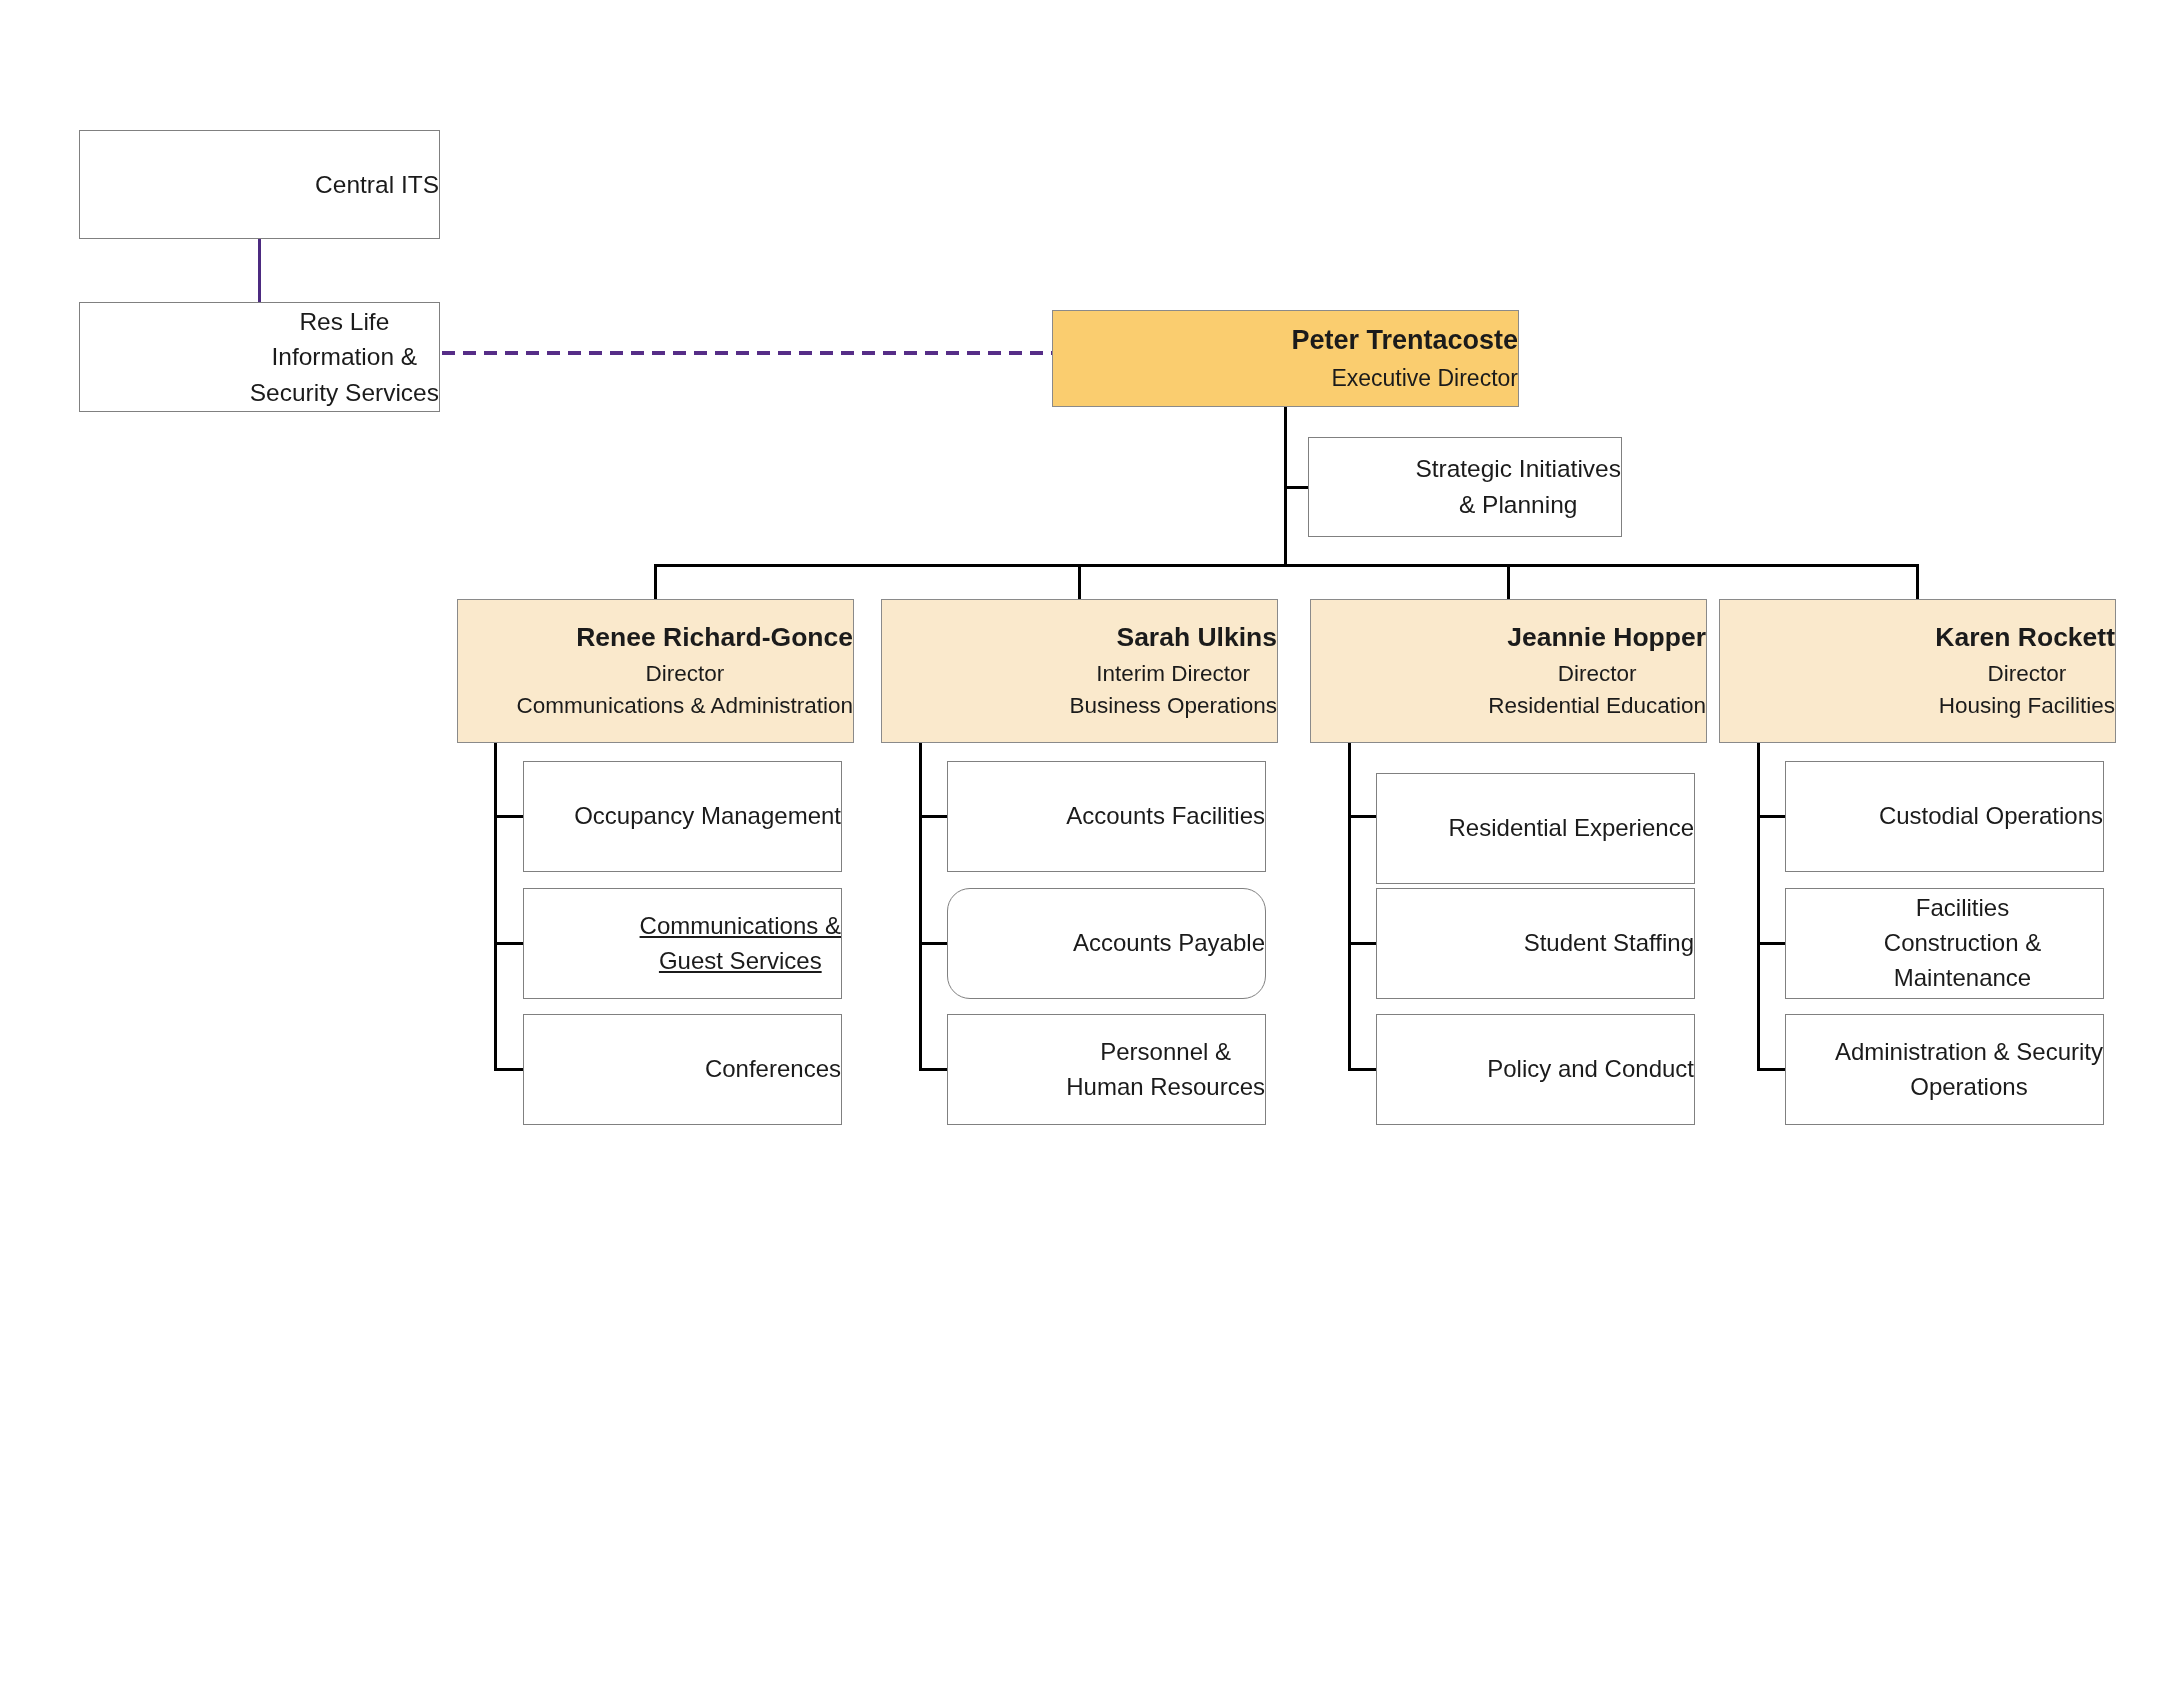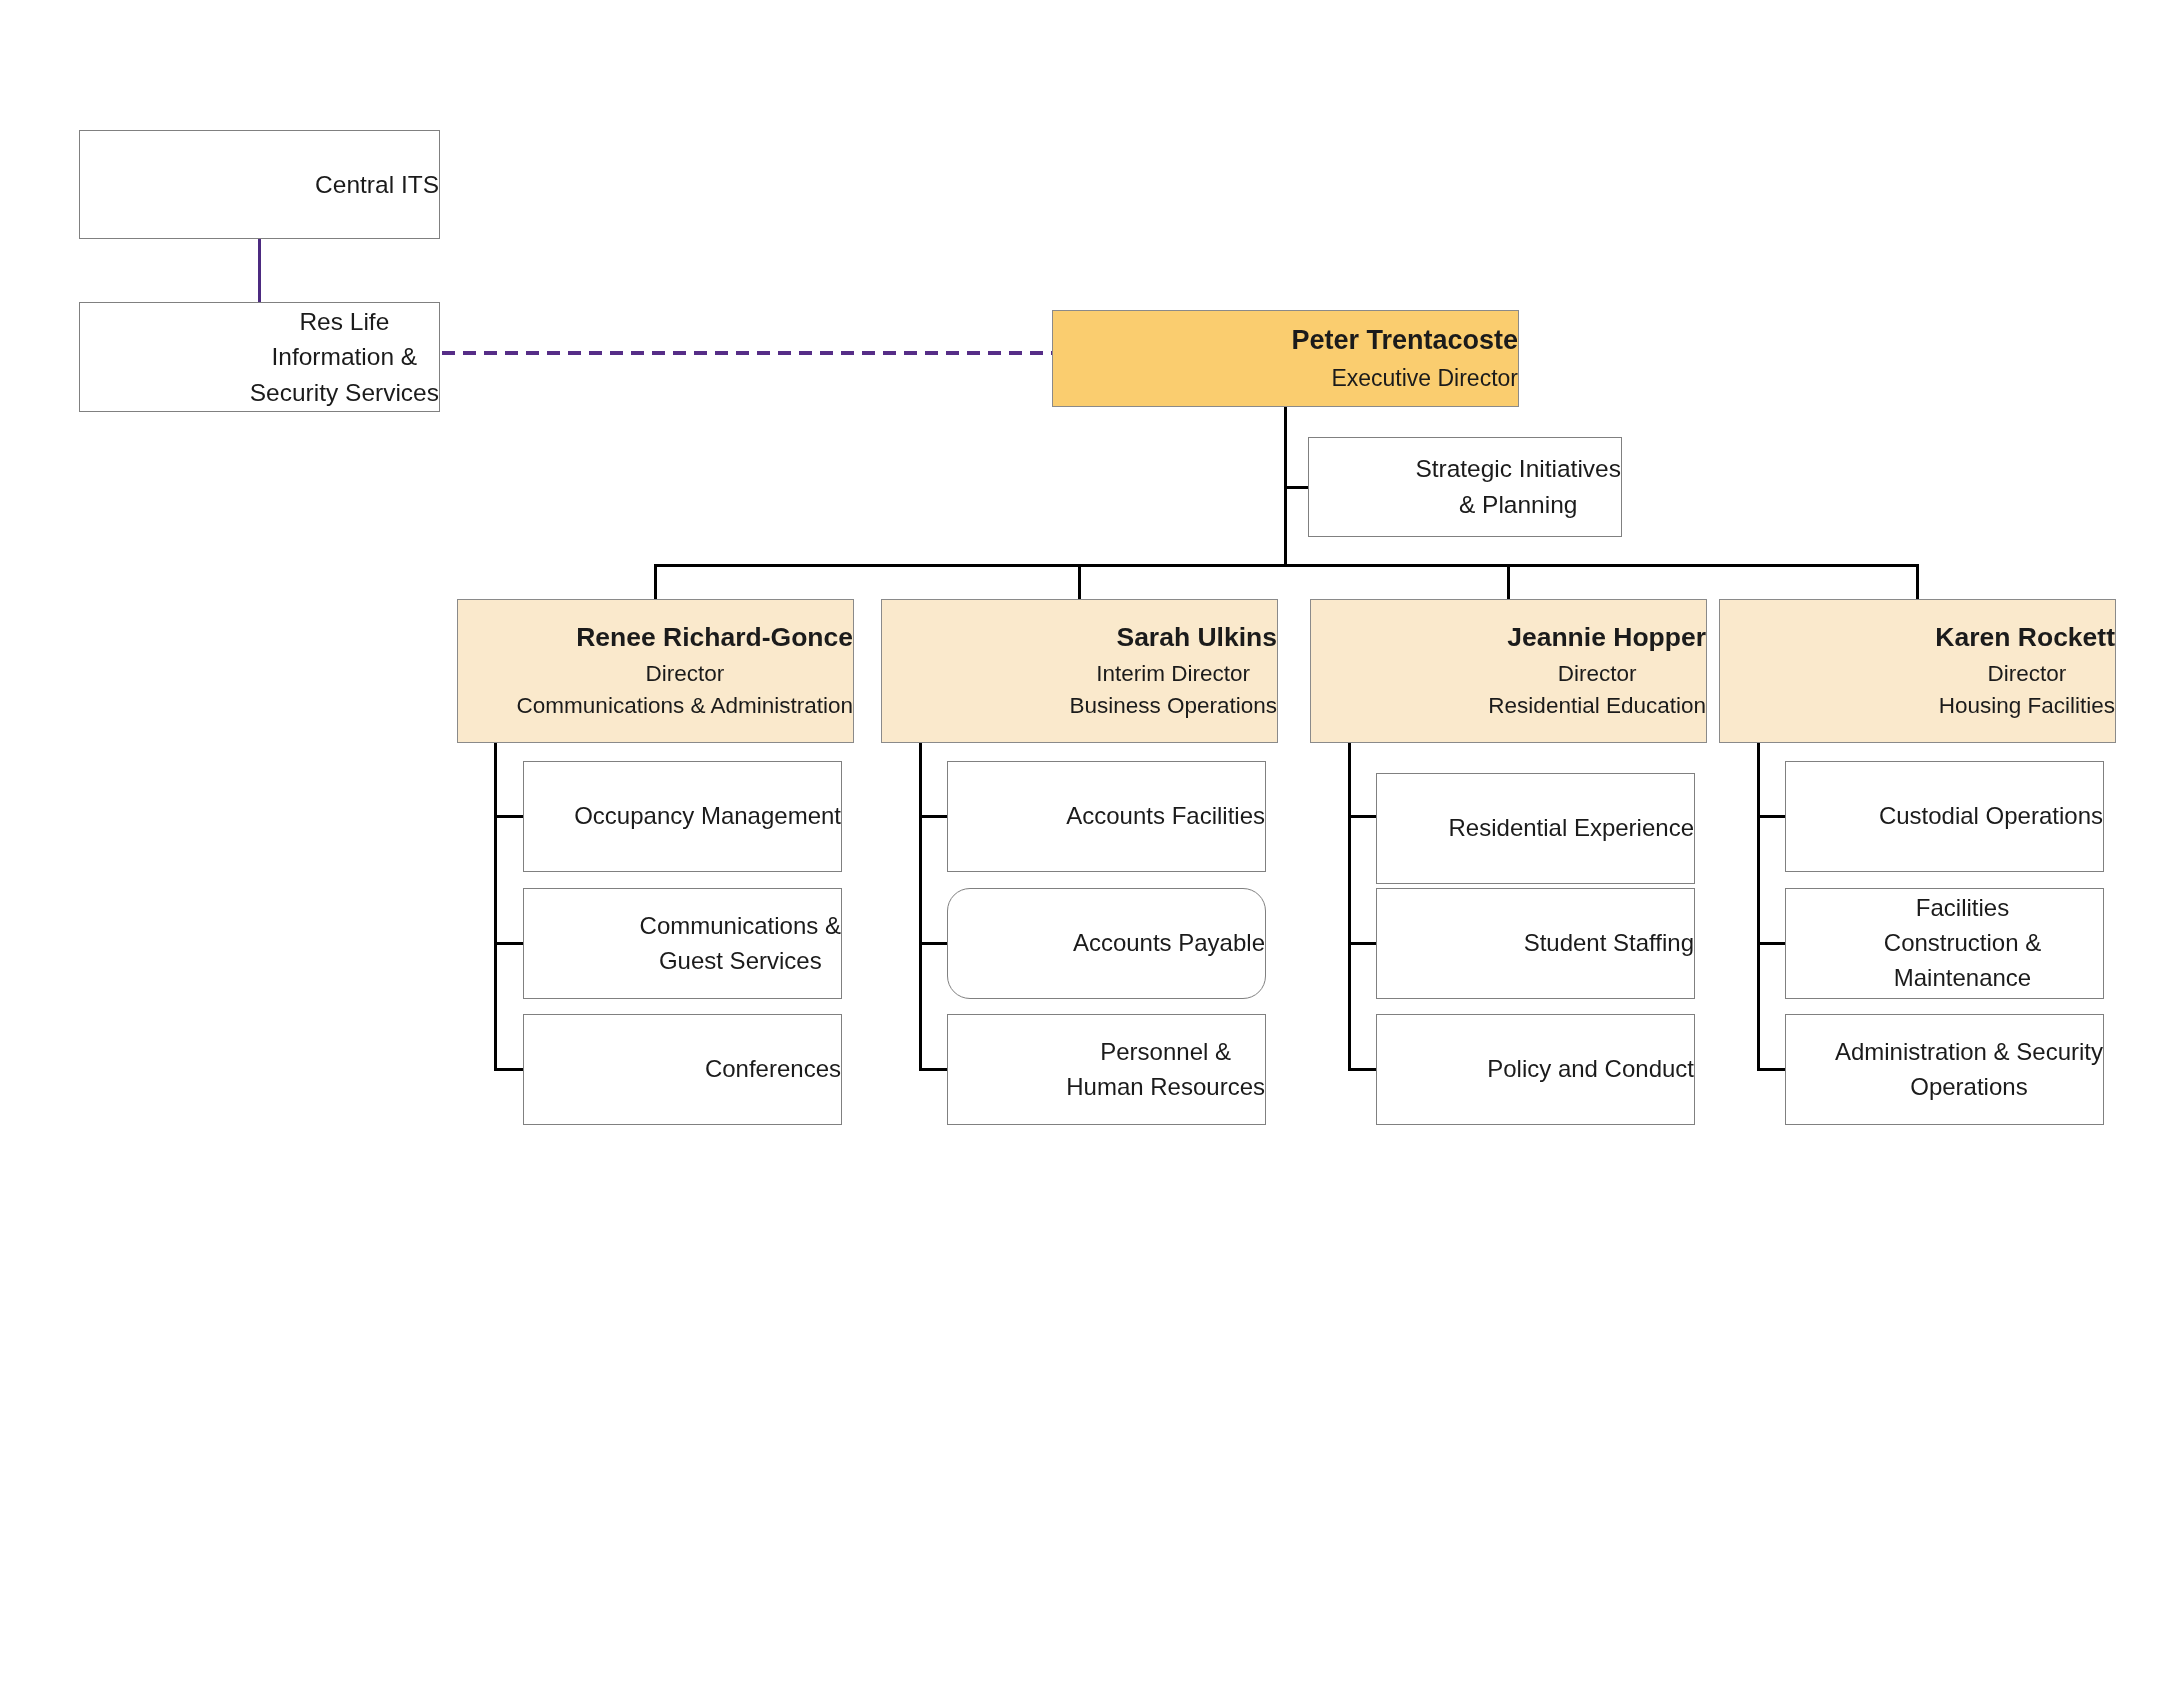--- a/index.html
+++ b/index.html
@@ -166,21 +166,21 @@
       <div>Director</div>
       <div>Housing Facilities</div>
     </div>
   </div>
 
   <div class="box sub" style="left:523px; top:761px; width:319px; height:111px;">
     <div class="label">
         <div>Occupancy Management</div>
       </div>
   </div>
-  <div class="box sub" style="left:523px; top:888px; width:319px; height:111px;">
+  <div class="box sub" style="left:523px; top:888px; width:319px; height:111px;text-decoration:underline;">
     <div class="label">
       <div>Communications &amp;</div>
       <div>Guest Services</div>
     </div>
   </div>
   <div class="box sub" style="left:523px; top:1014px; width:319px; height:111px;">
     <div class="label">
         <div>Conferences</div>
       </div>
   </div>

